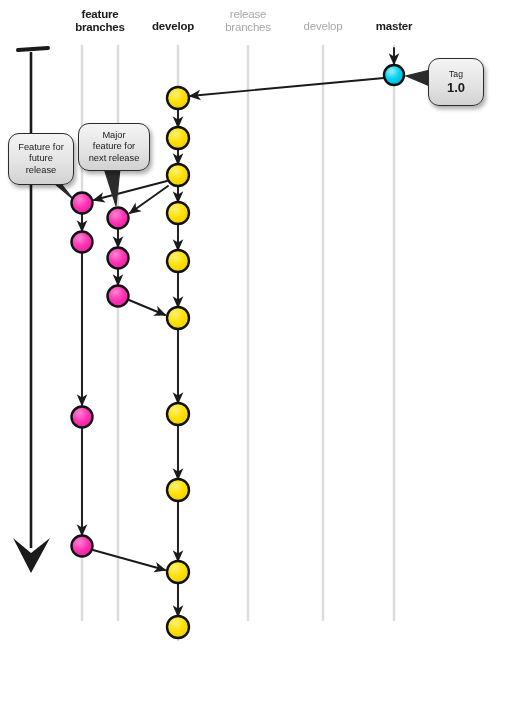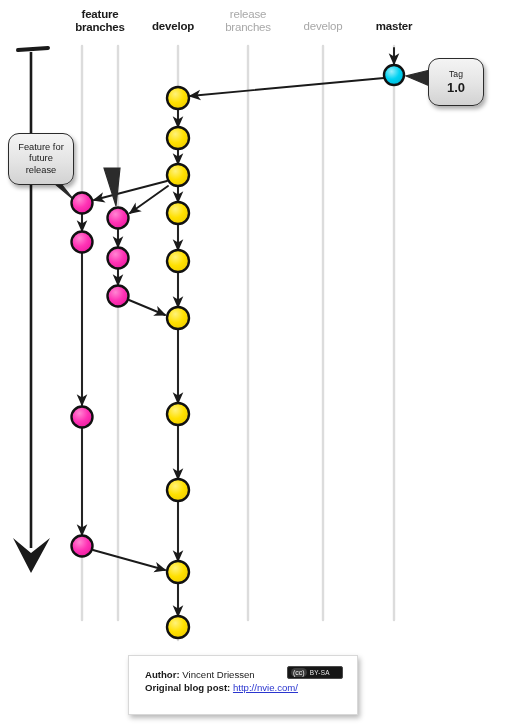--- a/index.html
+++ b/index.html
@@ -270,36 +270,25 @@
   <div class="col-header bold" style="left:358px; top:20px; width:72px;">master</div>
 
   <div class="time-label">Time</div>
 
   <div class="bubble" style="left:8px; top:133px; width:66px; height:52px;">
     <span class="btext">Feature for
 future
 release</span>
   </div>
 
+  <div class="bubble" style="left:78px; top:123px; width:72px; height:48px;">
+    <span class="btext">Major
+feature for
+next release</span>
+  </div>
 
   <div class="bubble tag" style="left:428px; top:58px; width:56px; height:48px;">
     <span class="tag-title">Tag</span>
     <span class="tag-version">1.0</span>
   </div>
 
-  <div class="footer-card">
-    <div class="footer-inner">
-      <div>
-        <b>Author:</b>
-        <span>Vincent Driessen</span>
-      </div>
-      <div>
-        <b>Original blog post:</b>
-        <a class="footer-link" href="#">http://nvie.com/</a>
-      </div>
-    </div>
-    <div class="cc-badge">
-      <span class="cc-mark">(cc)</span>
-      <span class="cc-text">BY-SA</span>
-    </div>
-  </div>
 
 </div>
 
 </body></html>

